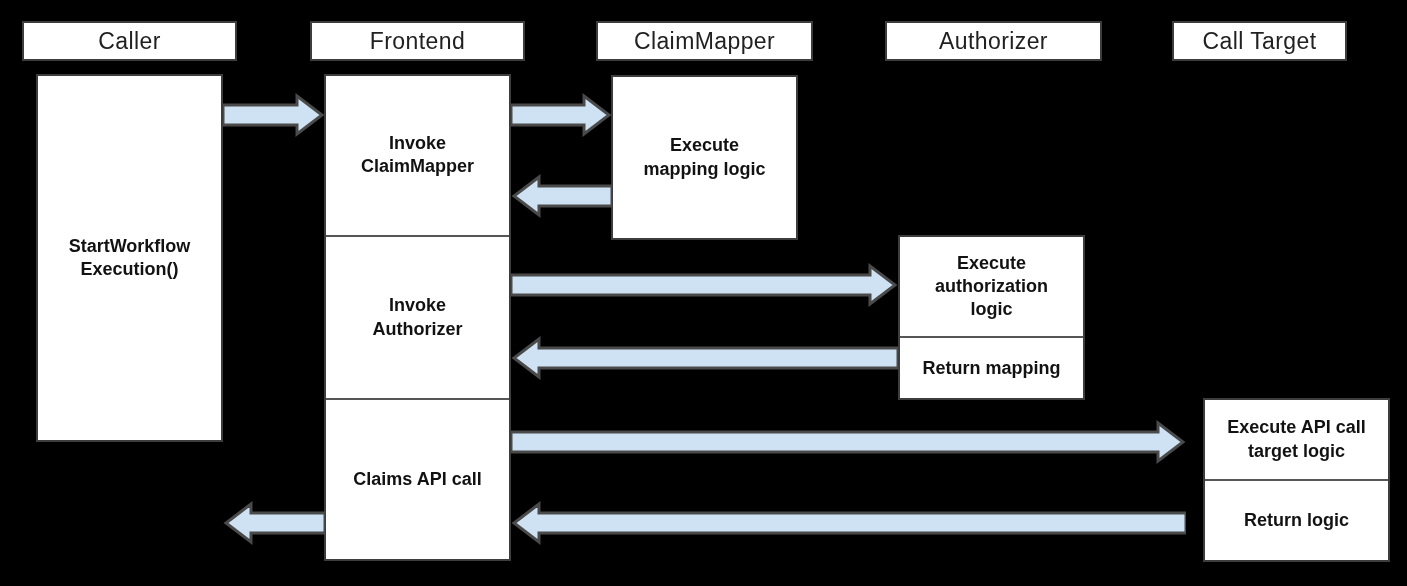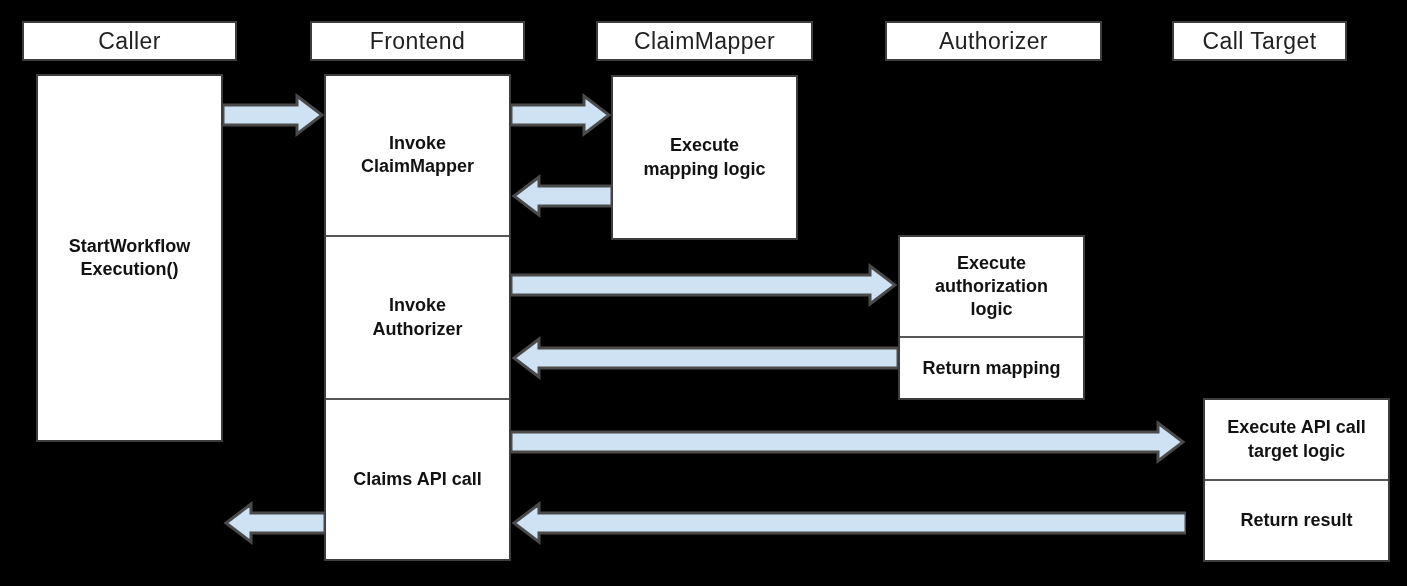--- a/index.html
+++ b/index.html
@@ -134,21 +134,21 @@
   <div class="activation act-authorizer">
     <div class="section flex-1">Execute
 authorization
 logic</div>
     <div class="section flex-1">Return mapping</div>
   </div>
 
   <div class="activation act-calltarget">
     <div class="section flex-1">Execute API call
 target logic</div>
-    <div class="section flex-1">Return result</div>
+    <div class="section flex-1">Return logic</div>
   </div>
 
   <svg class="arrow arr-1" width="102" height="44">
     <polygon points="0,12 74,12 74,3 99,22 74,41 74,32 0,32"></polygon>
   </svg>
   <svg class="arrow arr-2" width="101" height="44">
     <polygon points="0,12 73,12 73,3 98,22 73,41 73,32 0,32"></polygon>
   </svg>
   <svg class="arrow arr-3" width="101" height="44">
     <polygon points="101,12 28,12 28,3 3,22 28,41 28,32 101,32"></polygon>

